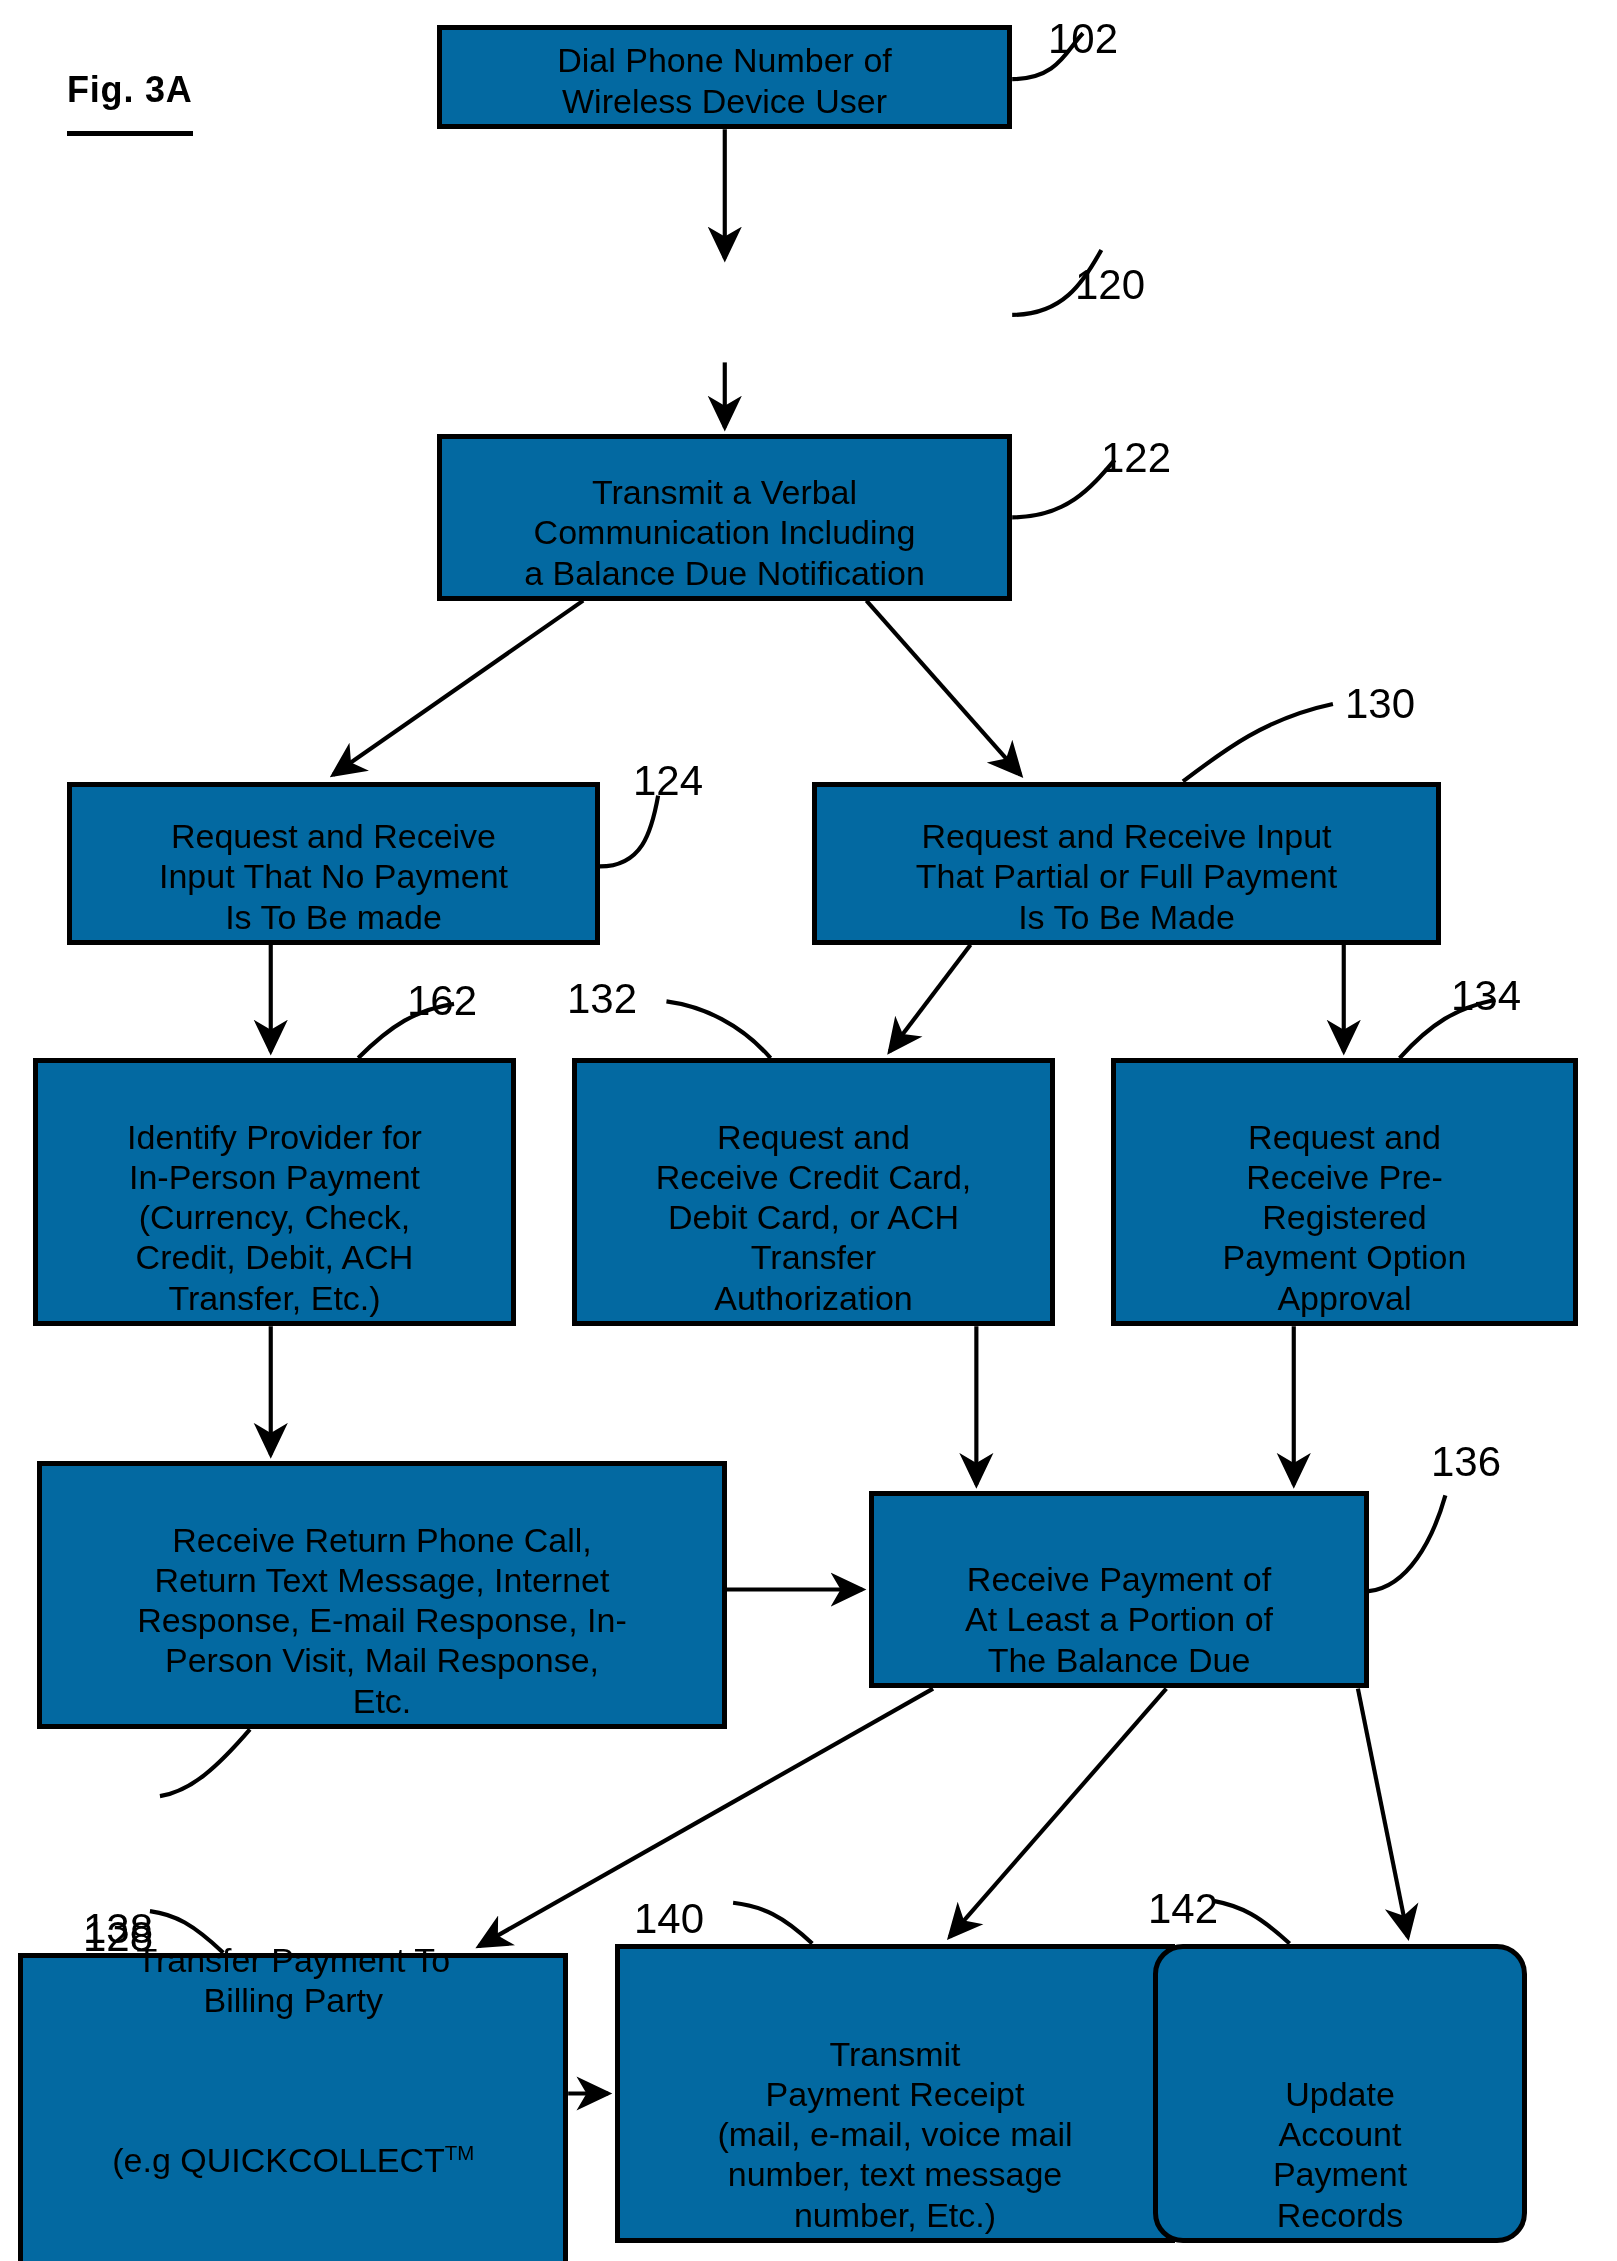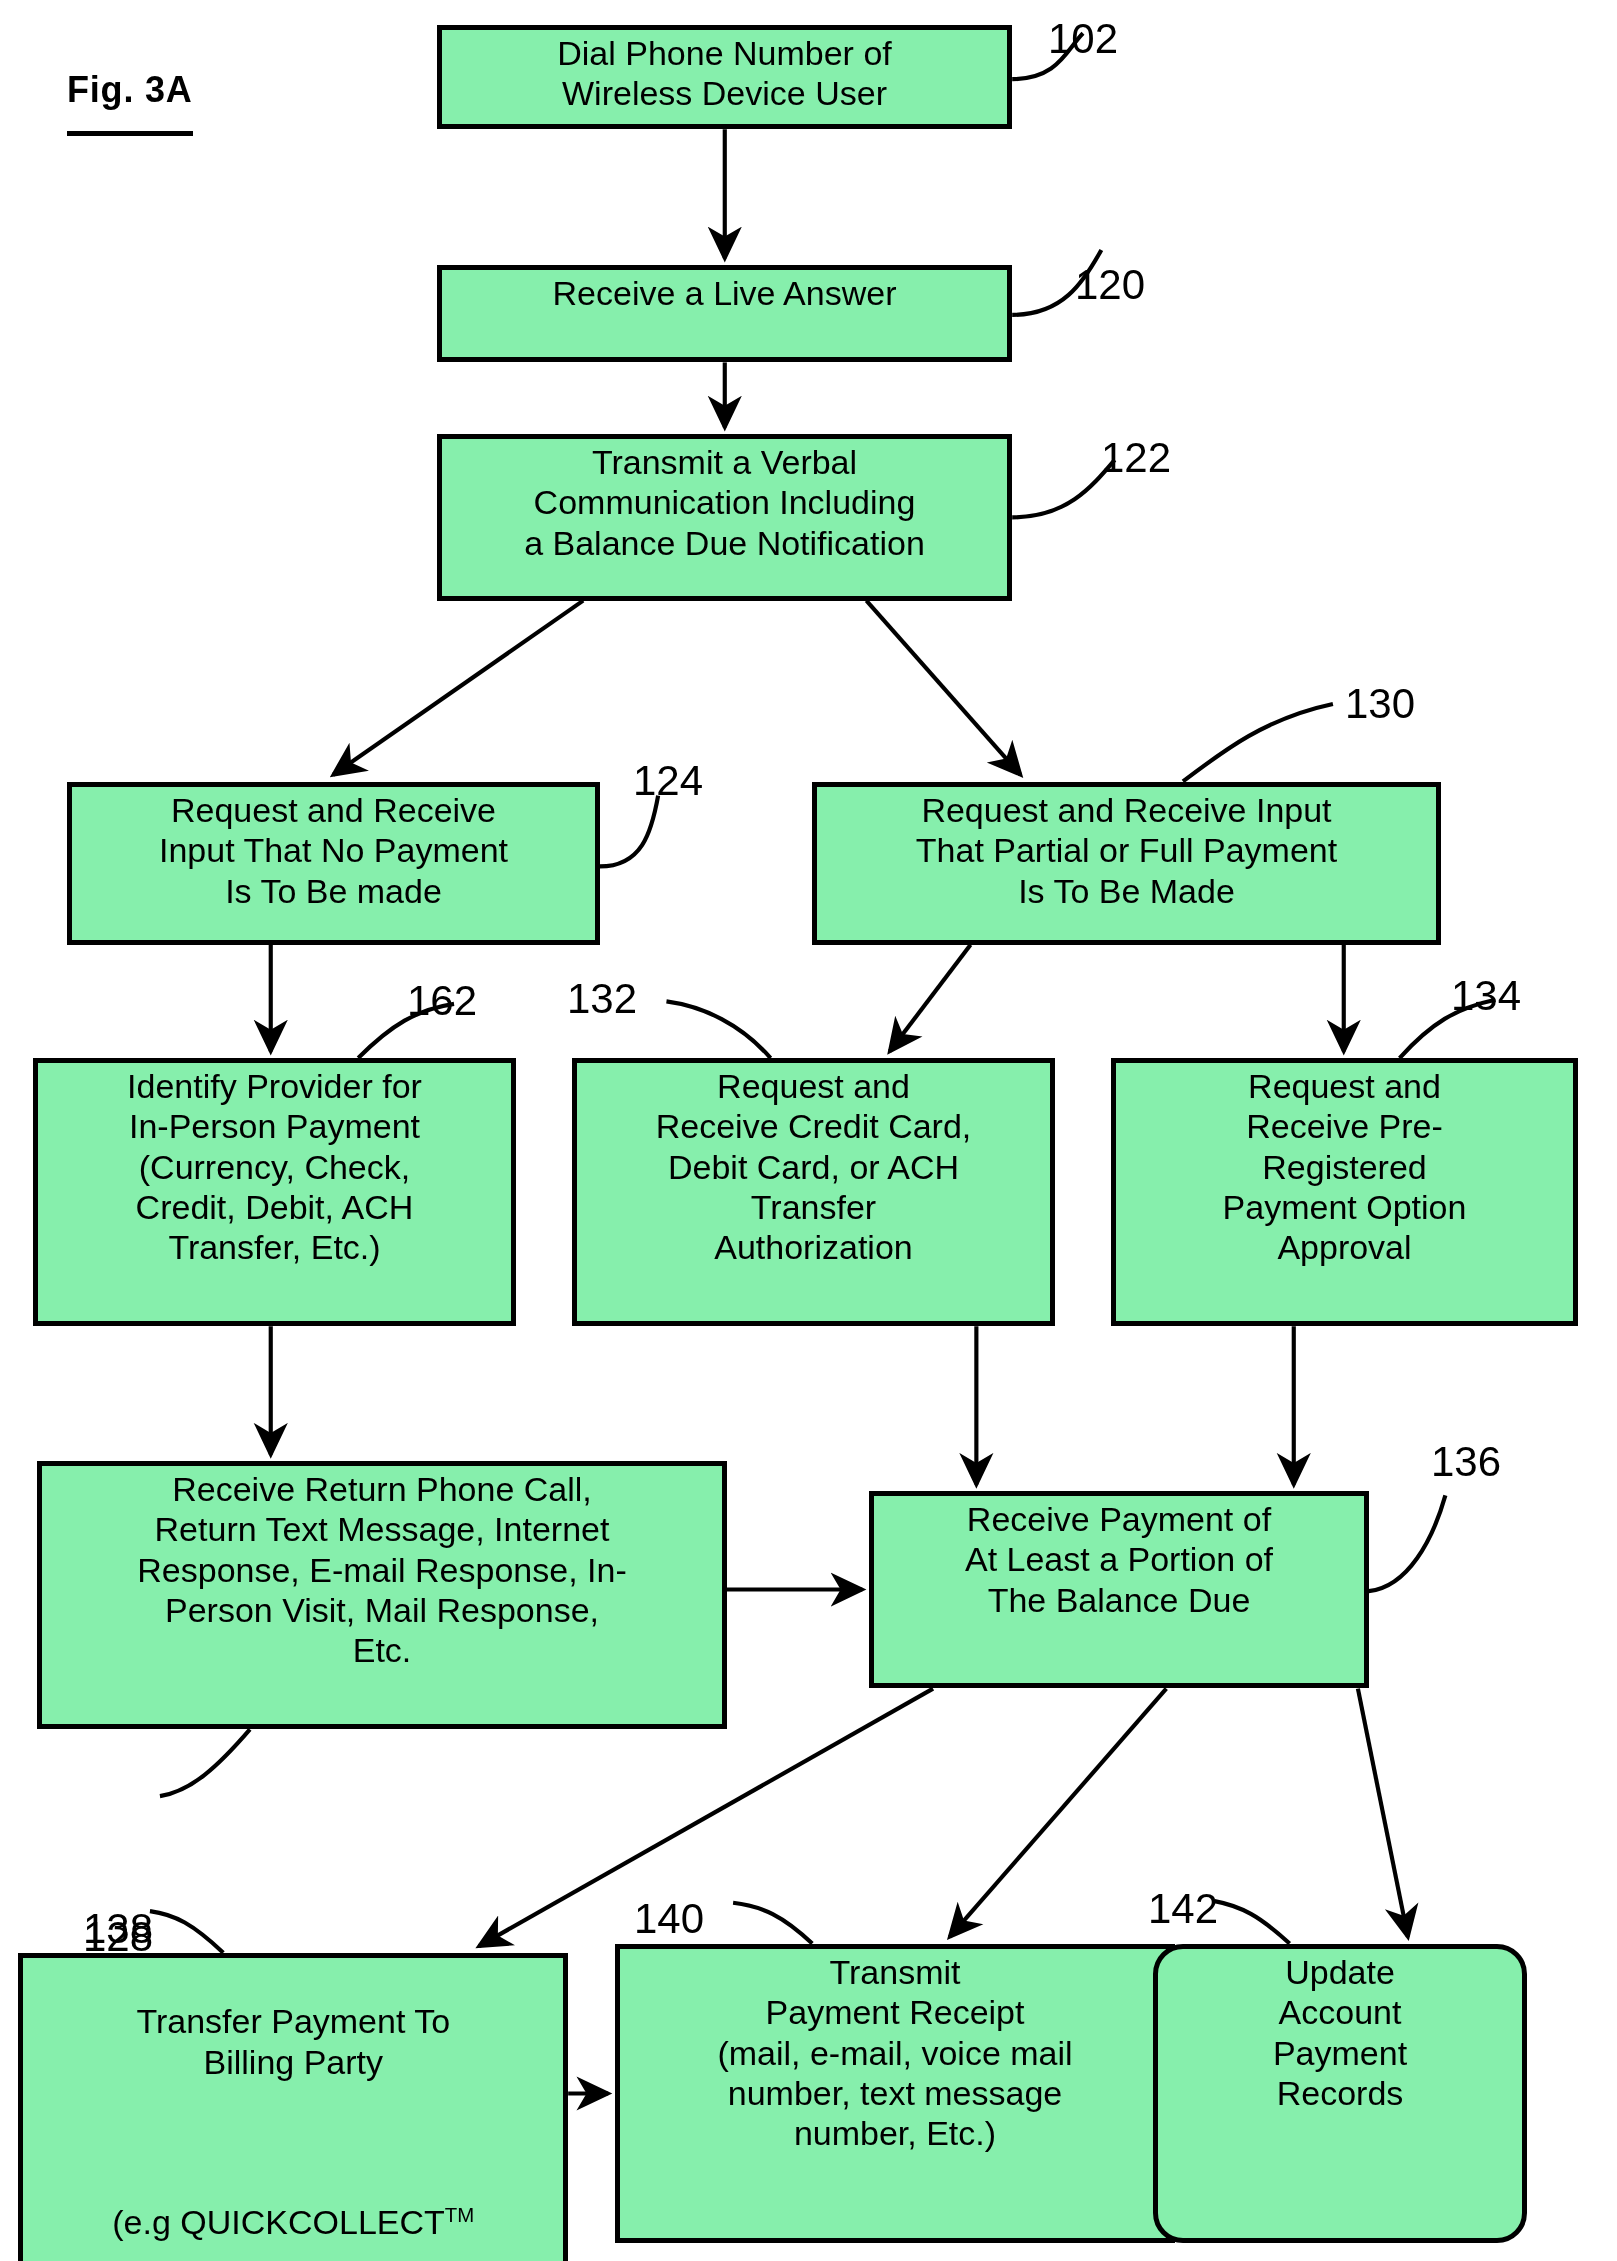--- a/index.html
+++ b/index.html
@@ -33,24 +33,24 @@
     font-size: 36px;
     letter-spacing: 0.8px;
     white-space: nowrap;
     border-bottom: 5.8px solid #000;
     padding-bottom: 22px;
     line-height: 1.05;
   }
   .node {
     position: absolute;
     border: 5px solid #000000;
-    background: #86efac;
+    background: #0369a1;
     box-sizing: border-box;
     display: flex;
-    align-items: flex-start;
+    align-items: flex-end;
     justify-content: center;
     text-align: center;
   }
   .node-text {
     font-size: 34px;
     line-height: 1.18;
     padding: 3.3px 8.3px;
     white-space: pre-line;
   }
   .node-text .tm {
@@ -124,23 +124,20 @@
     <path d="M268,2344 C232,2310 210,2298 180,2294" fill="none" stroke="#000" stroke-width="5"></path>
     <path d="M975,2333 C940,2300 915,2288 880,2284" fill="none" stroke="#000" stroke-width="5"></path>
     <path d="M1548,2333 C1512,2300 1490,2288 1458,2282" fill="none" stroke="#000" stroke-width="5"></path>
   </svg>
 
   <div class="node" style="left:437px; top:25px; width:575px; height:104px;">
     <div class="node-text">Dial Phone Number of
 Wireless Device User</div>
   </div>
 
-  <div class="node" style="left:437px; top:265px; width:575px; height:97px;">
-    <div class="node-text">Receive a Live Answer</div>
-  </div>
 
   <div class="node" style="left:437px; top:434px; width:575px; height:167px;">
     <div class="node-text">Transmit a Verbal
 Communication Including
 a Balance Due Notification</div>
   </div>
 
   <div class="node" style="left:67px; top:782px; width:533px; height:163px;">
     <div class="node-text">Request and Receive
 Input That No Payment

